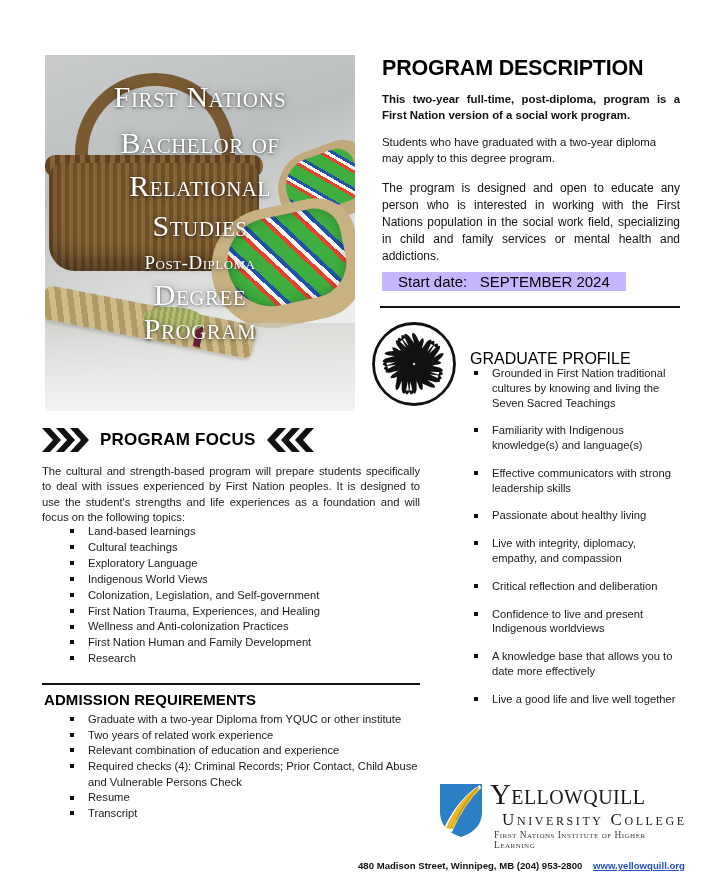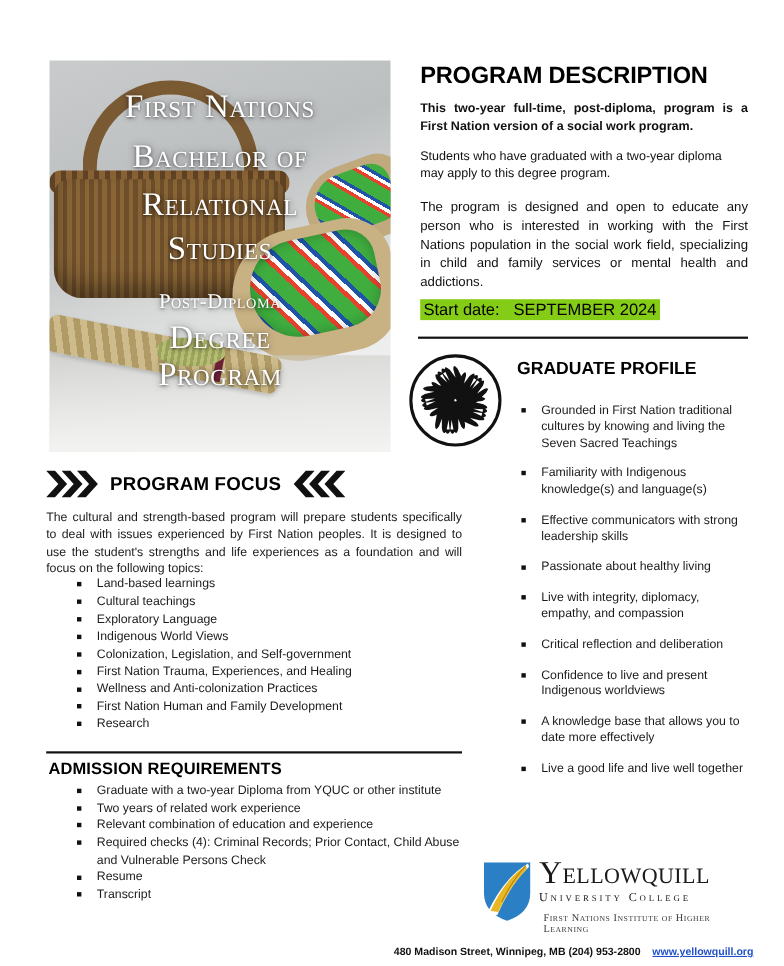--- a/index.html
+++ b/index.html
@@ -93,21 +93,21 @@
     font-family: "Liberation Serif", serif;
     font-variant: small-caps;
     text-shadow: 0 1px 3px rgba(0,0,0,.55), 0 0 8px rgba(0,0,0,.35);
     letter-spacing: .5px;
     line-height: 1.08;
   }
   .ht1 { font-size: 30px; }
   .ht2 { font-size: 30px; margin-top: 14px; }
   .ht3 { font-size: 30px; margin-top: 10px; }
   .ht4 { font-size: 30px; margin-top: 8px; }
-  .ht5 { font-size: 19px; margin-top: 22px; }
+  .ht5 { font-size: 19px; margin-top: 10px; }
   .ht6 { font-size: 30px; margin-top: 6px; }
   .ht7 { font-size: 30px; margin-top: 2px; }
 
   
   .focus-head {
     position:absolute; left:42px; top:427px; width:380px;
     display:flex; align-items:center; gap:10px;
   }
   .chev { display:flex; }
   .chev svg { display:block; }
@@ -154,52 +154,52 @@
   .pd-p2 {
     position:absolute; left:382px; top:134px; width:298px;
     font-size: 11.4px; line-height:1.42; color:#111;
   }
   .pd-p3 {
     position:absolute; left:382px; top:180px; width:298px;
     font-size: 12px; line-height:1.42; color:#111; text-align:justify;
   }
   .startdate {
     position:absolute; left:382px; top:272px;
-    font-size: 15px; color:#000; background:#84cc16; padding:1px 3px;
+    font-size: 15px; color:#000; background:#c4b5fd; padding:1px 16px;
     white-space: pre;
   }
 
   .hr-gp {
     position:absolute; left:380px; top:306px; width:300px; height:0;
     border-top: 2px solid #111;
   }
   .hands-logo {
     position:absolute; left:370px; top:320px; width:88px; height:88px;
   }
   .gp-head {
-    position:absolute; left:470px; top:327px;
-    font-size: 16px; font-weight: bold; color:#000;
+    position:absolute; left:470px; top:350px;
+    font-size: 16px; font-weight: normal; color:#000;
   }
   .gp-list {
     position:absolute; left:470px; top:366px; width:212px;
     font-size: 11.2px; line-height: 1.32; color:#1a1a1a; list-style:none;
   }
   .gp-list li { margin-bottom: 13px; }
 
   
   .yq { position:absolute; left:438px; top:780px; width:250px; height:68px; }
   .yq-shield { position:absolute; left:0; top:2px; width:46px; height:56px; }
   .yq-name {
     position:absolute; left:52px; top:-2px;
     font-family:"Liberation Serif", serif; font-size:29px; color:#1a1a1a;
     font-variant: small-caps; letter-spacing:.4px;
   }
   .yq-sub {
-    position:absolute; left:52px; top:30px;
-    font-family:"Liberation Serif", serif; font-size:11px; color:#1a1a1a;
+    position:absolute; left:64px; top:30px;
+    font-family:"Liberation Serif", serif; font-size:17px; color:#1a1a1a;
     font-variant: small-caps; letter-spacing:2.6px;
   }
   .yq-tag {
     position:absolute; left:56px; top:50px;
     font-family:"Liberation Serif", serif; font-size:9.4px; color:#3a3a3a;
     font-variant: small-caps; letter-spacing:.5px;
   }
   .footer {
     position:absolute; left:358px; top:860px;
     font-size: 9.6px; font-weight:bold; color:#111;

